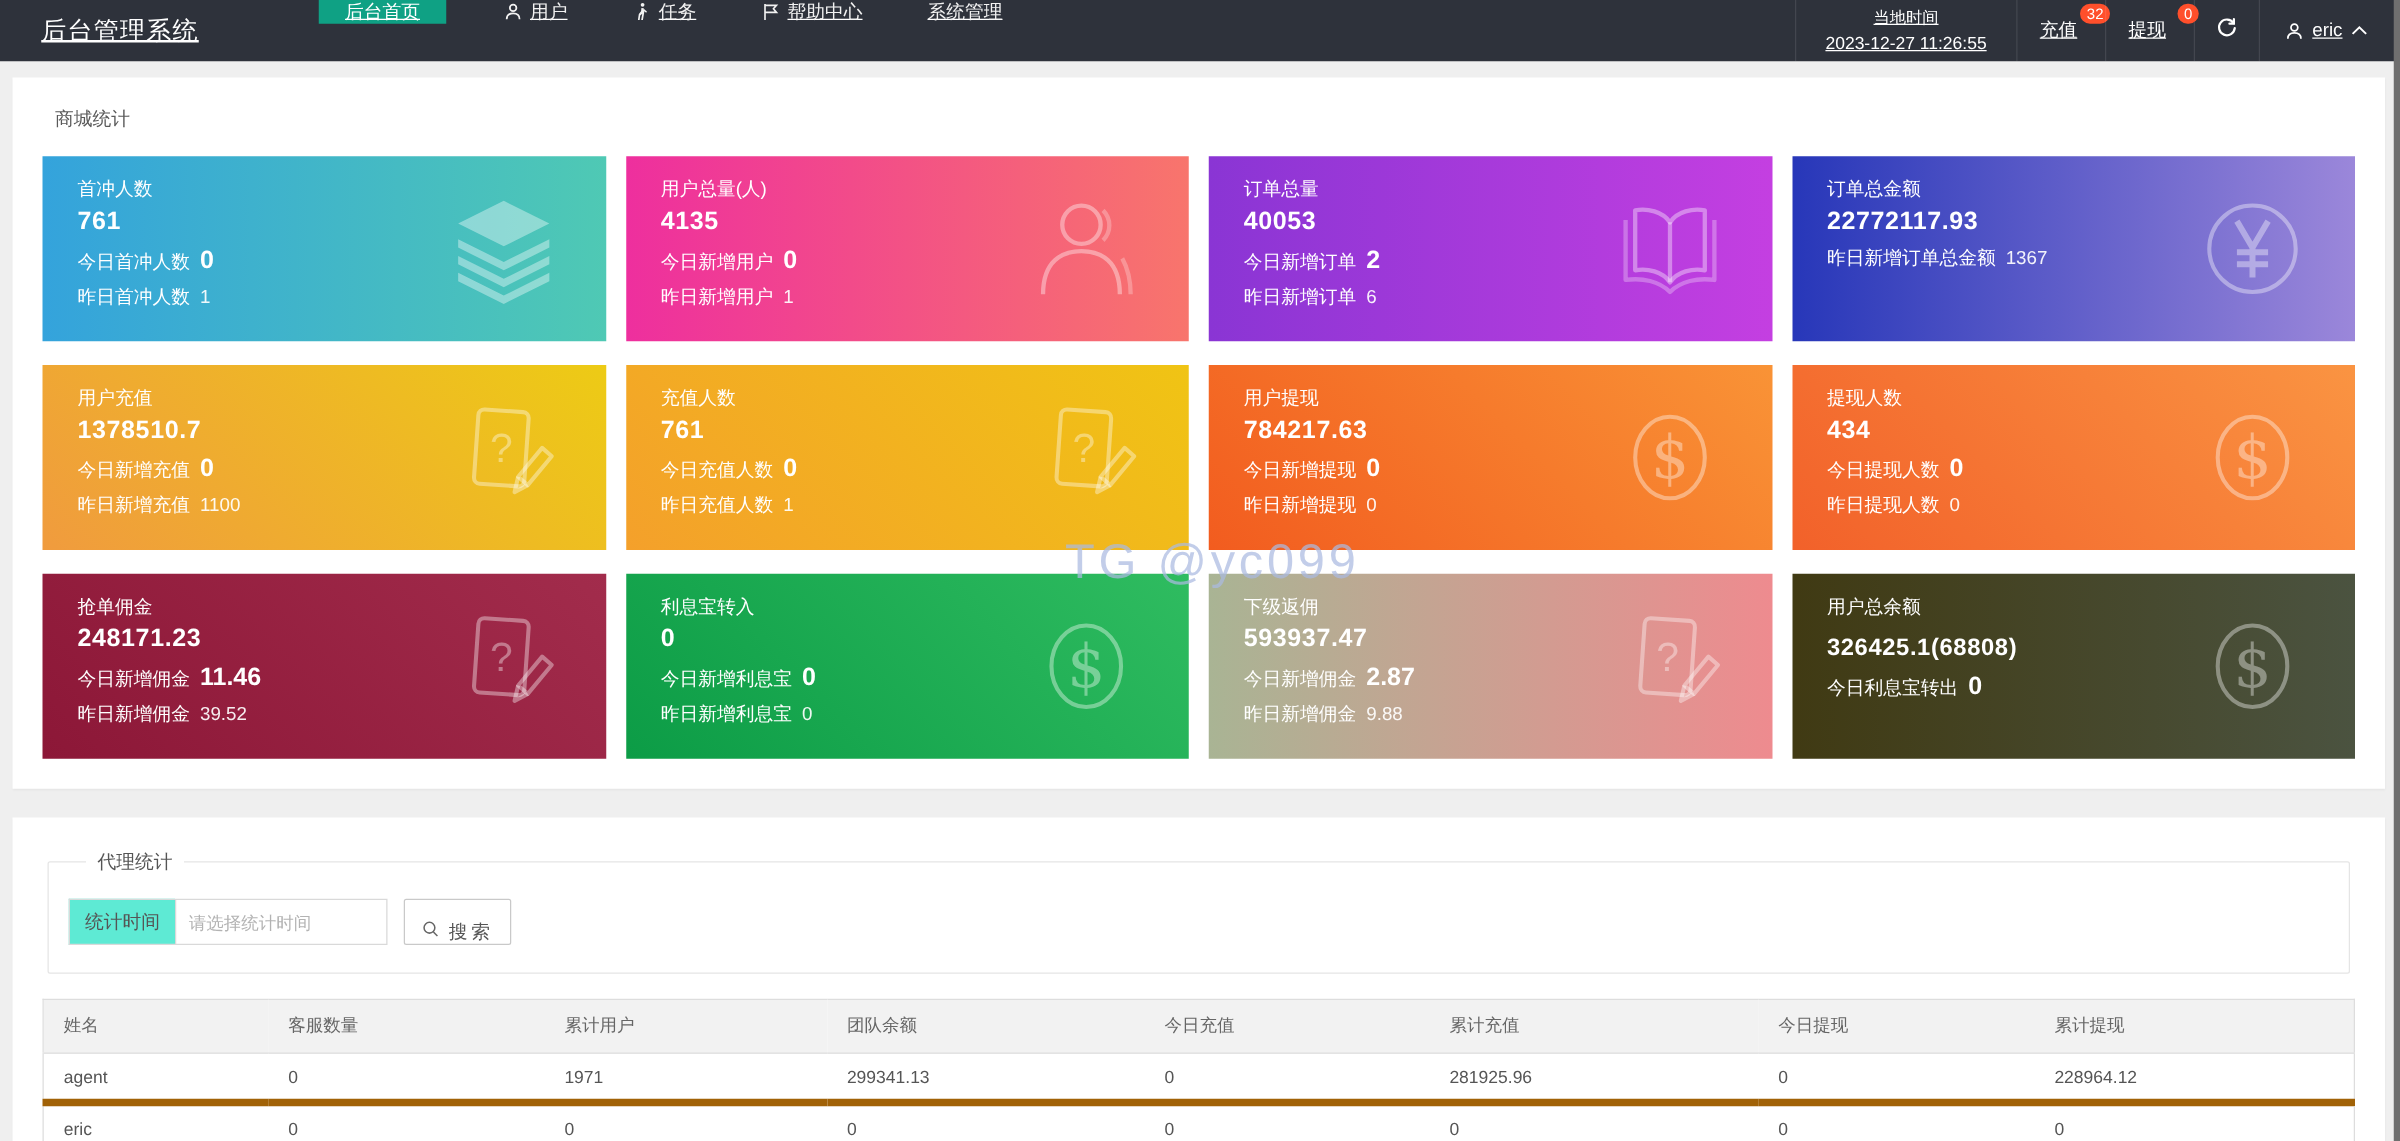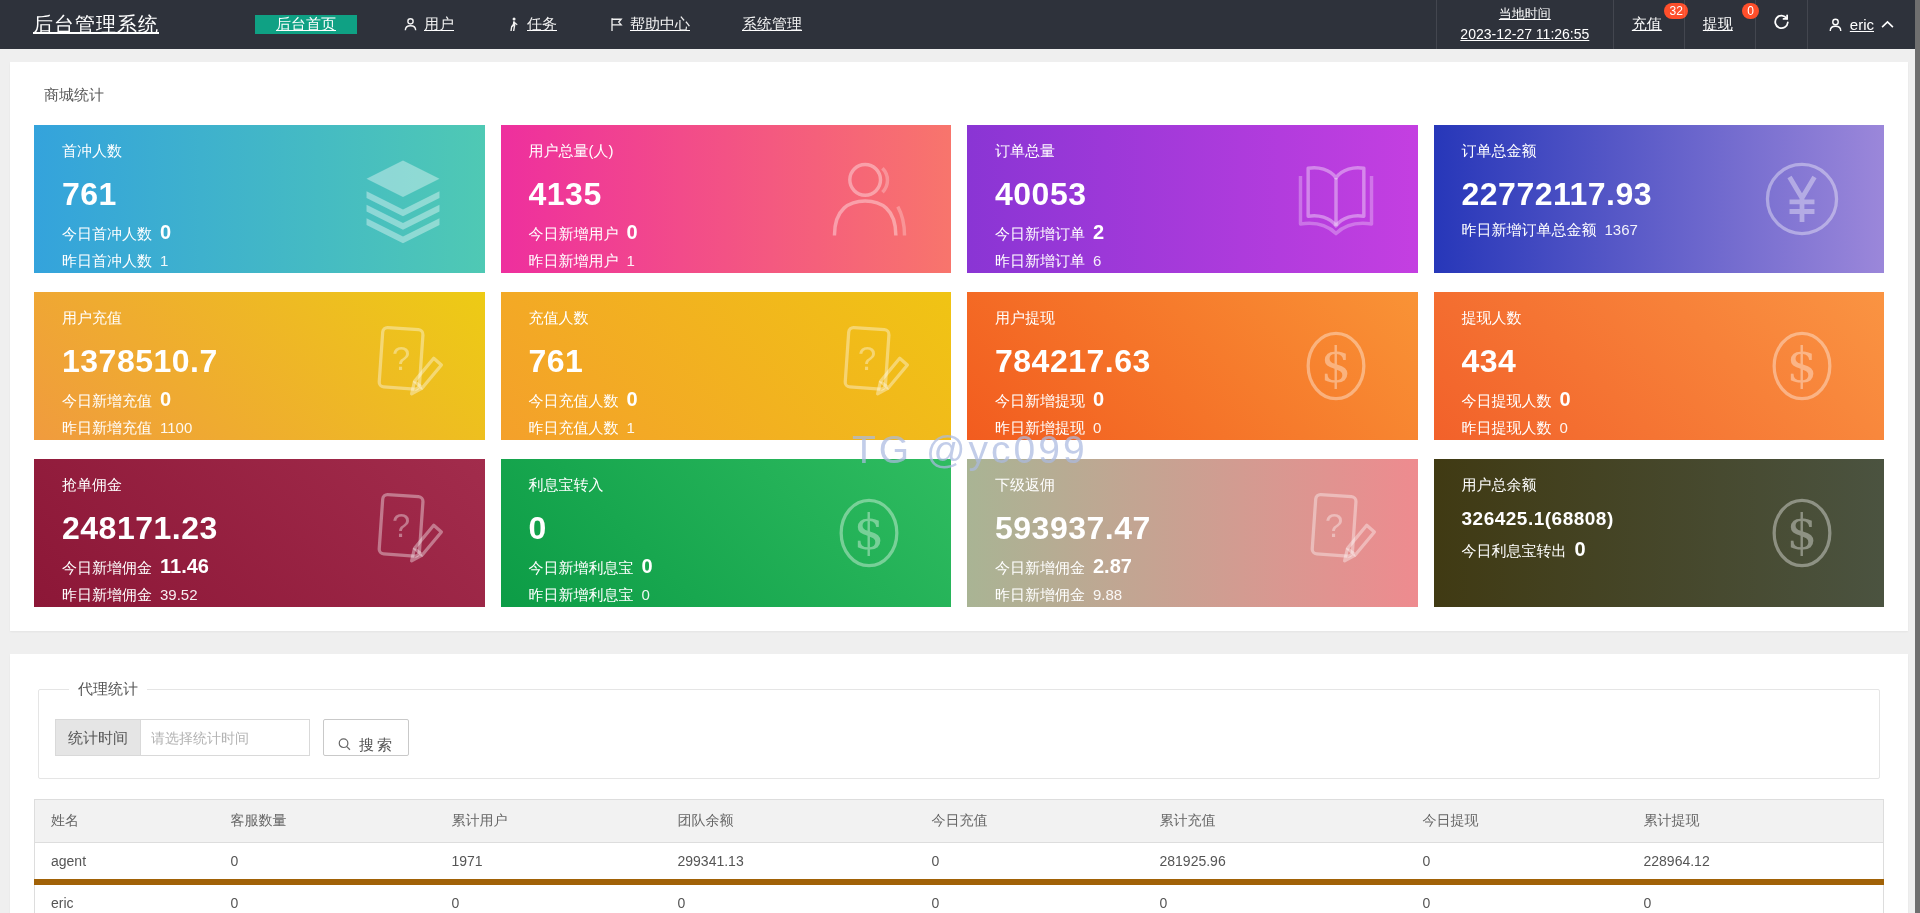--- a/index.html
+++ b/index.html
@@ -18,21 +18,21 @@
     display: flex;
     align-items: stretch;
     color: #fff;
     text-decoration: underline;
   }
   .logo {
     padding: 0 50px 0 33px;
     display: flex; align-items: center;
     font-size: 20px; letter-spacing: 1px; white-space: nowrap;
   }
-  .nav { display: flex; align-items: center; padding-left: 46px; }
+  .nav { display: flex; align-items: flex-start; padding-left: 46px; }
   .nav-item {
     display: flex; align-items: center; gap: 6px;
     padding: 0 6px; margin-left: 40px;
     font-size: 15px; color: #f2f2f2; cursor: pointer; white-space: nowrap;
   }
   .nav-item.active {
     margin-left: 0; padding: 0 21px;
     background: #0fa184; color: #fff;
   }
   .nav-item .nicon { display: inline-flex; width: 15px; height: 15px; }
@@ -82,21 +82,21 @@
     margin-top: 20px;
     display: grid;
     grid-template-columns: repeat(4, 1fr);
     gap: 19px 16px;
   }
   .card {
     position: relative; height: 148px;
     padding: 17px 28px; color: #fff; overflow: hidden;
   }
   .c-title { font-size: 15px; }
-  .c-value { font-size: 32px; font-weight: 700; margin: 15px 0 2px; letter-spacing: 0.5px; }
+  .c-value { font-size: 20px; font-weight: 700; margin: 5px 0 2px; letter-spacing: 0.5px; }
   .c-value.small { font-size: 19px; margin: 13px 0 8px; }
   .c-line { font-size: 15px; margin-top: 8px; white-space: nowrap; }
   .c-l2-value { font-size: 20px; font-weight: 700; margin-left: 8px; }
   .c-l3-value { font-size: 15px; margin-left: 8px; opacity: 0.92; }
   .c-icon {
     position: absolute; right: 34px; top: 50%;
     transform: translateY(-50%);
     width: 96px; height: 96px; display: inline-flex;
   }
   .c-icon svg { width: 100%; height: 100%; }
@@ -112,21 +112,21 @@
   
   .panel-agent { margin-top: 23px; padding: 26px 24px 24px; }
   .panel-agent fieldset {
     border: 1px solid #e5e5e5; border-radius: 2px;
     padding: 16px 16px 22px; margin: 0 4px;
   }
   .panel-agent legend { padding: 0 9px; margin-left: 14px; font-size: 15px; color: #555; }
   .filter-row { display: flex; align-items: center; margin-top: 4px; }
   .addon {
     height: 37px; line-height: 35px; padding: 0 12px;
-    background: #e5e5e5; border: 1px solid #d9d9d9; border-right: none;
+    background: #5eead4; border: 1px solid #d9d9d9; border-right: none;
     color: #555; font-size: 15px; white-space: nowrap;
   }
   .date-input {
     height: 37px; width: 170px; padding: 0 10px;
     border: 1px solid #d9d9d9; font-size: 14px; color: #333;
     outline: none; background: #fff;
     font-family: "Liberation Sans", "DejaVu Sans", sans-serif;
   }
   .date-input::placeholder { color: #b3b3b3; }
   .search-btn {

